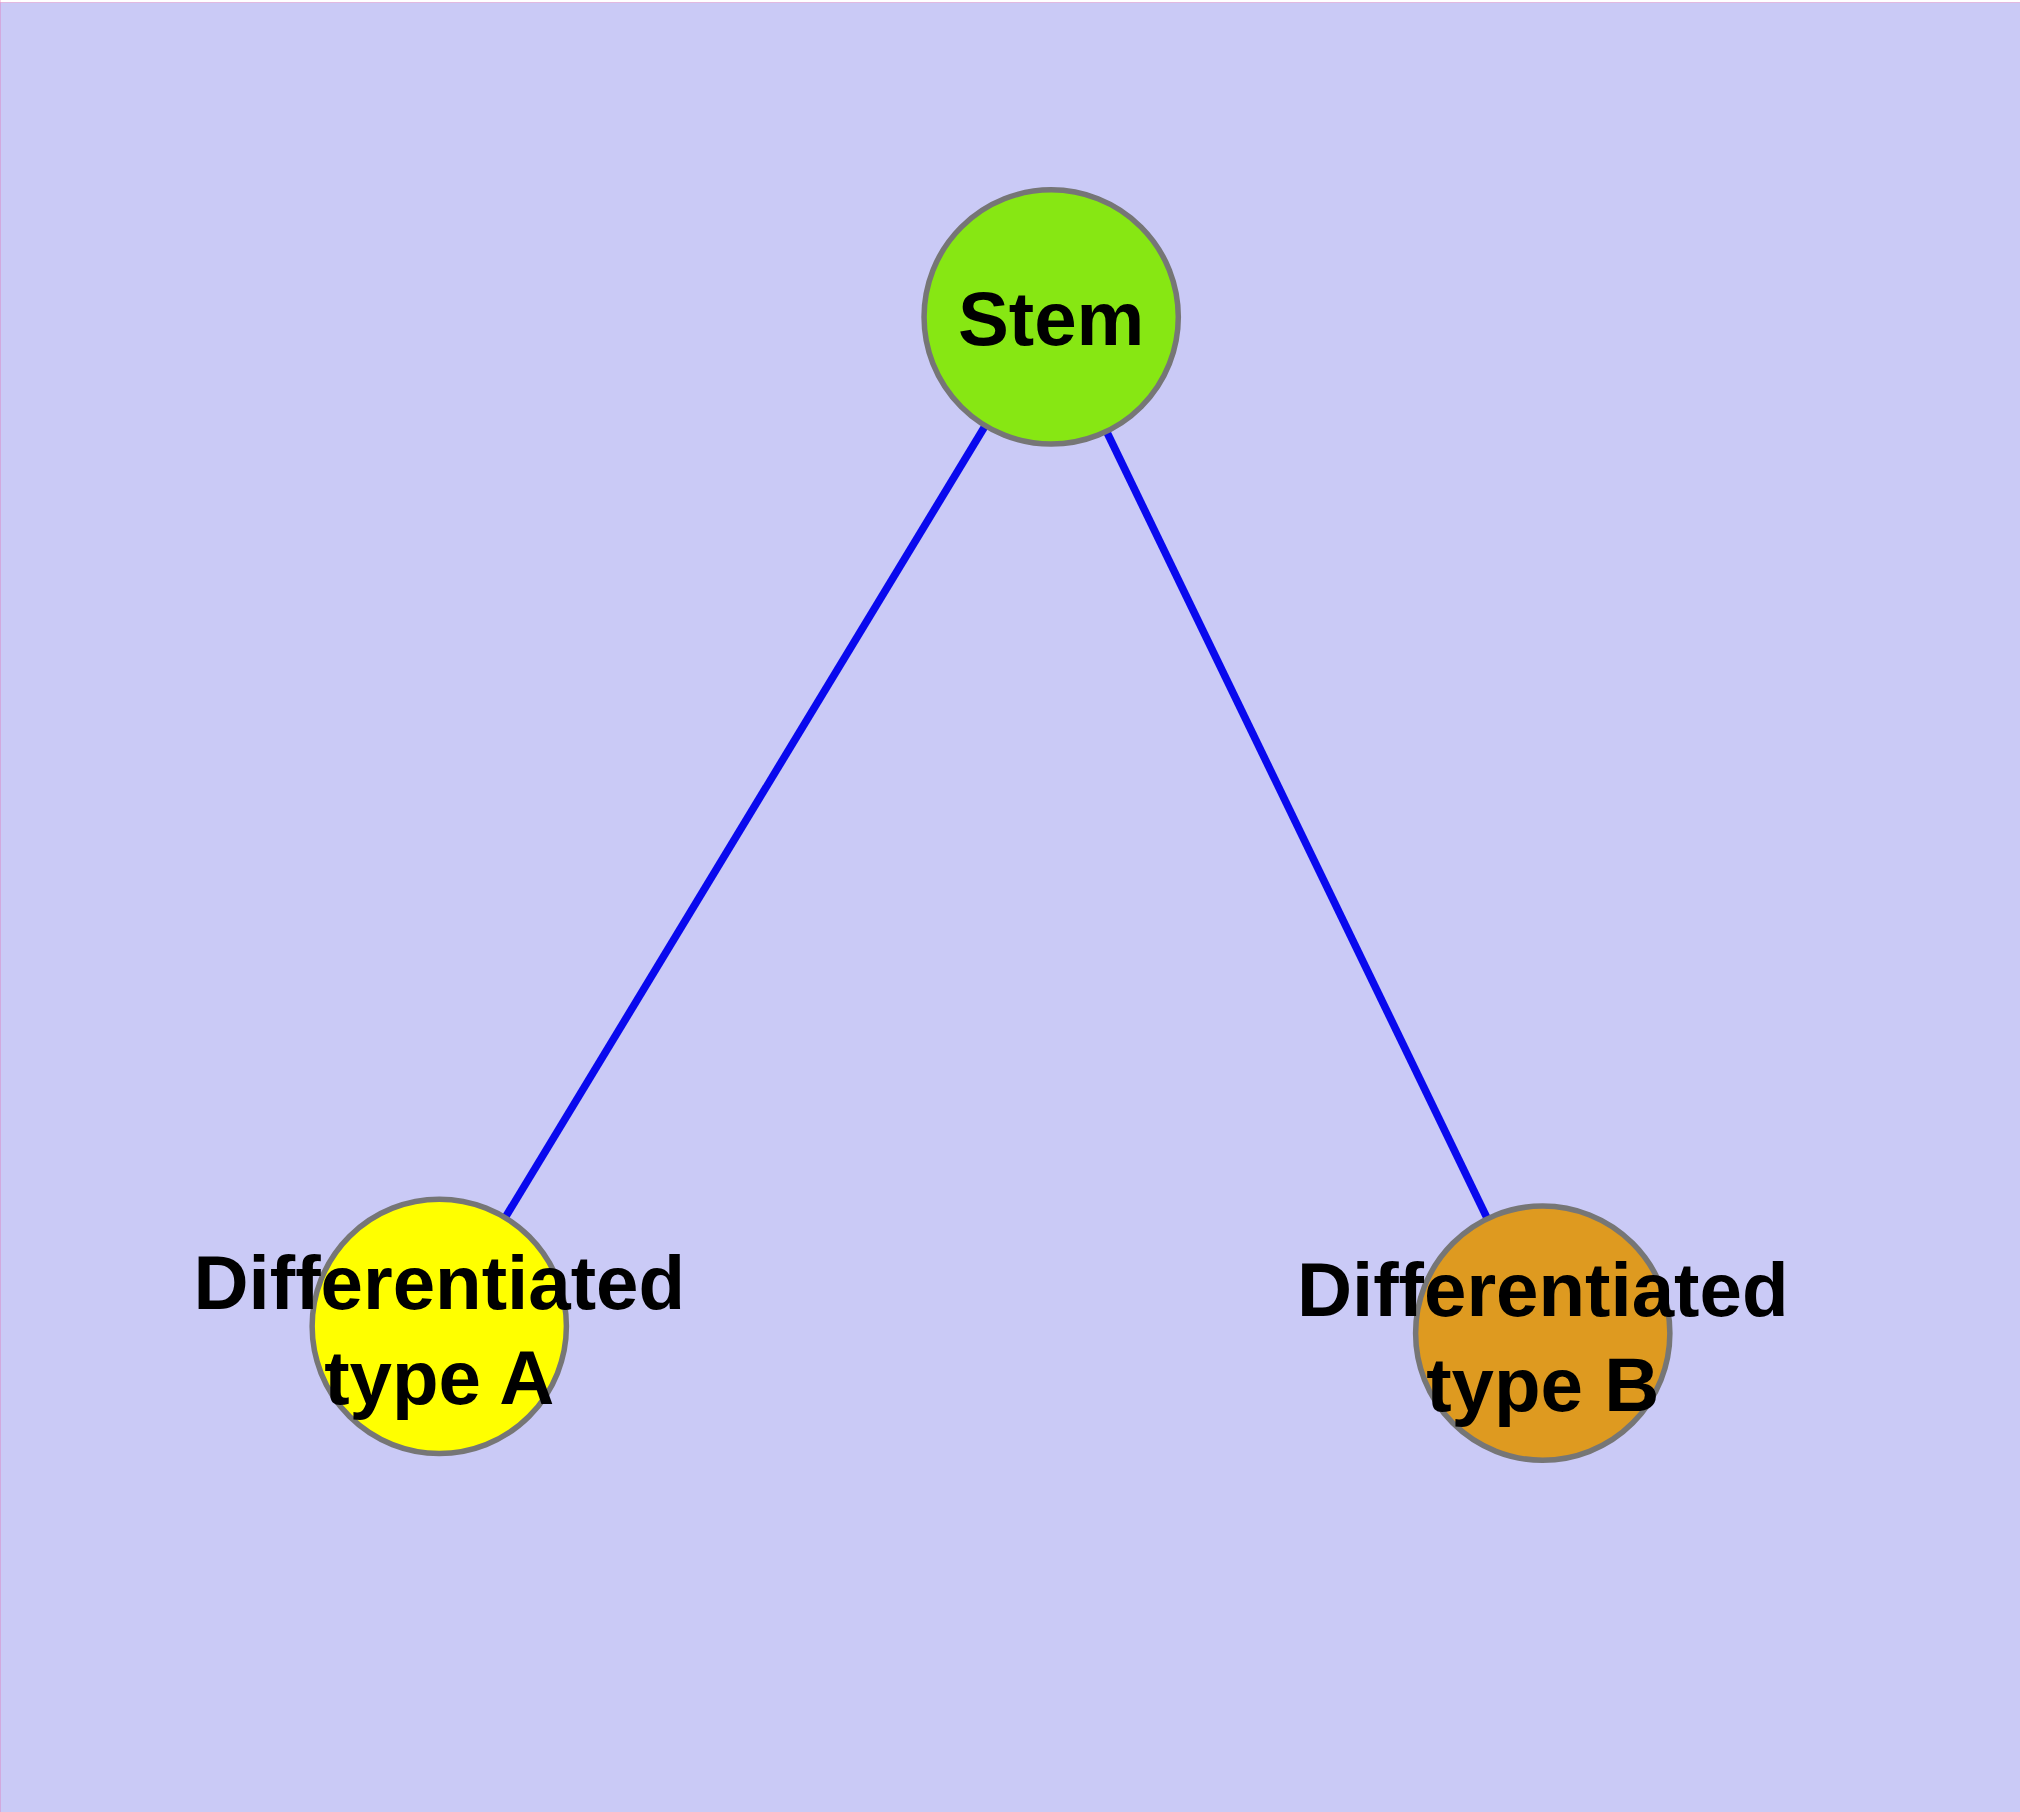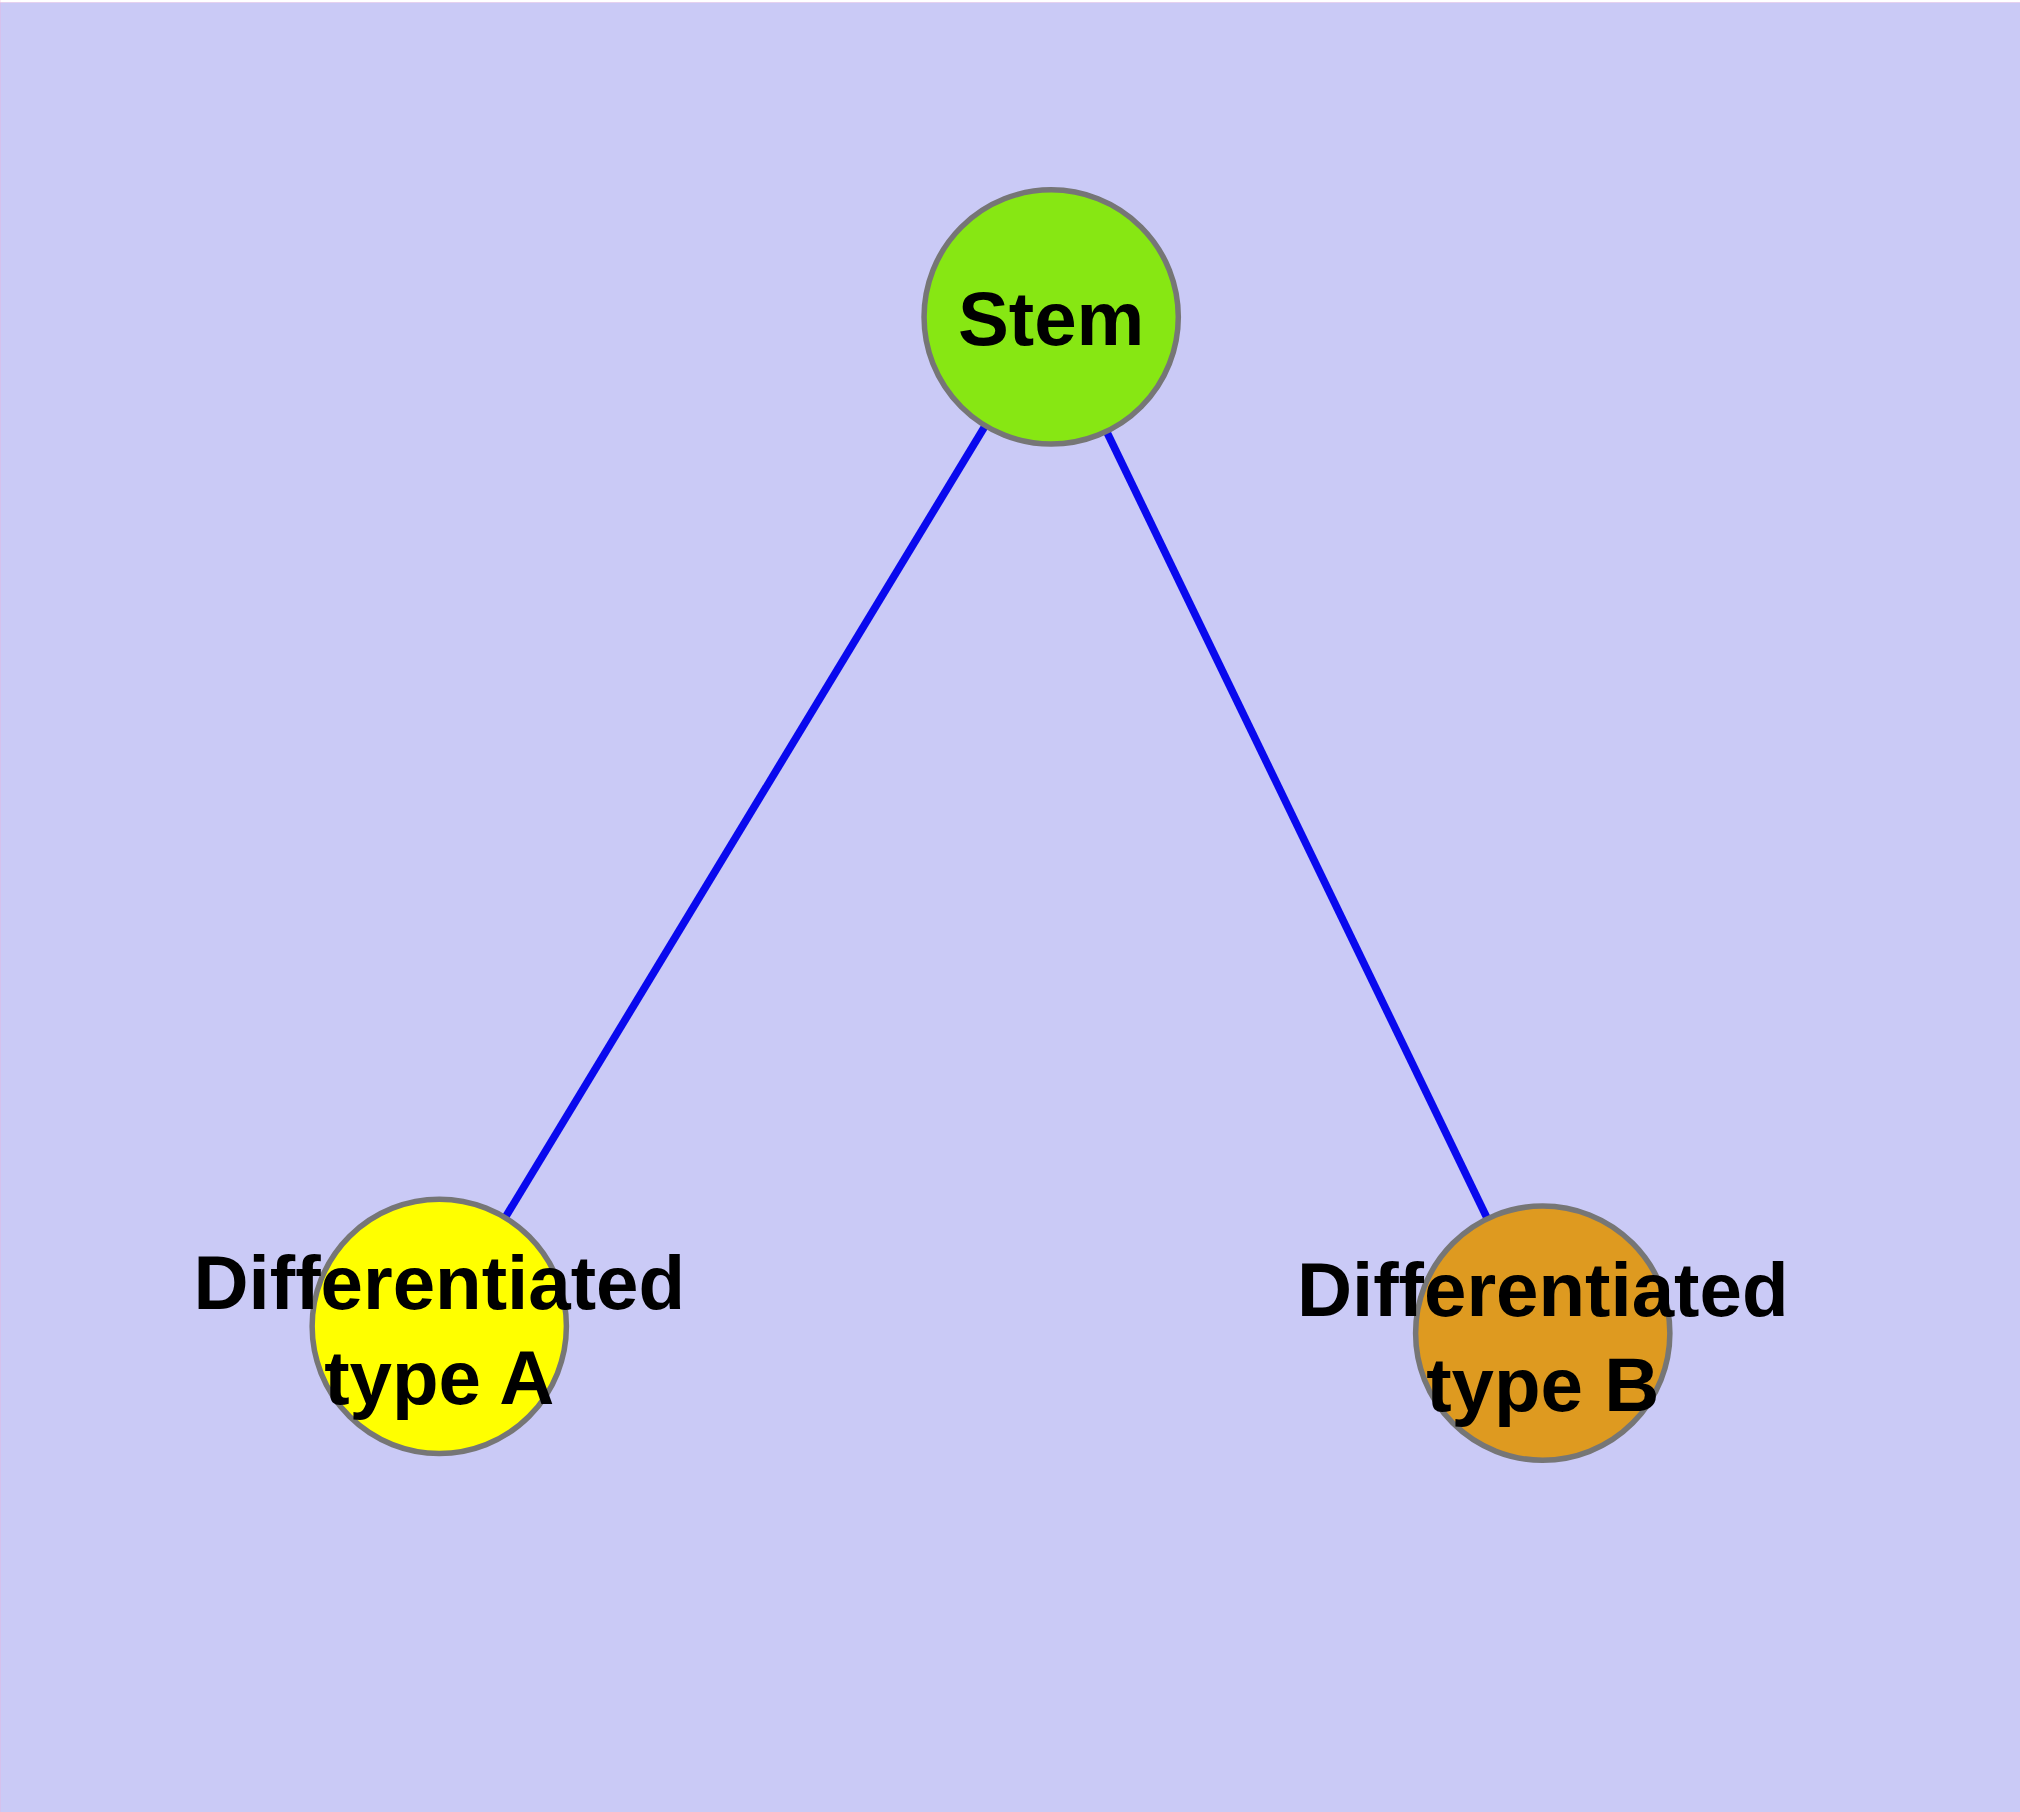--- a/index.html
+++ b/index.html
@@ -4,21 +4,21 @@
 <style>
   html, body {
     margin: 0;
     padding: 0;
     background: #ffffff;
   }
   .stage {
     width: 2021px;
     height: 1812px;
     position: relative;
-    background: #f9a8d4;
+    background: #ec4899;
   }
   svg.diagram {
     display: block;
     width: 2021px;
     height: 1812px;
   }
   svg.diagram text {
     font-family: "Liberation Sans", "DejaVu Sans", sans-serif;
     font-weight: bold;
   }

